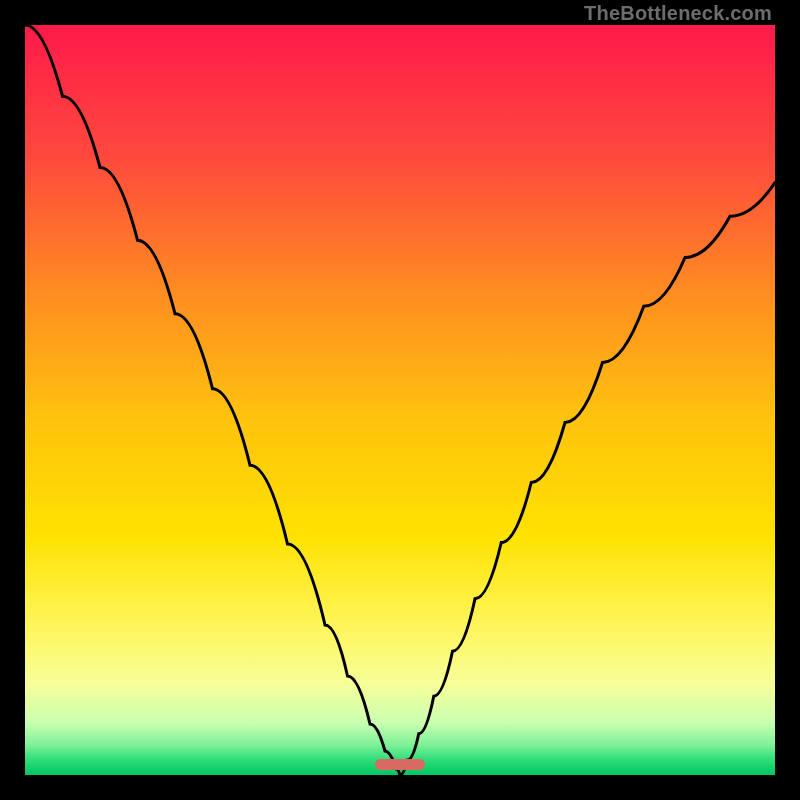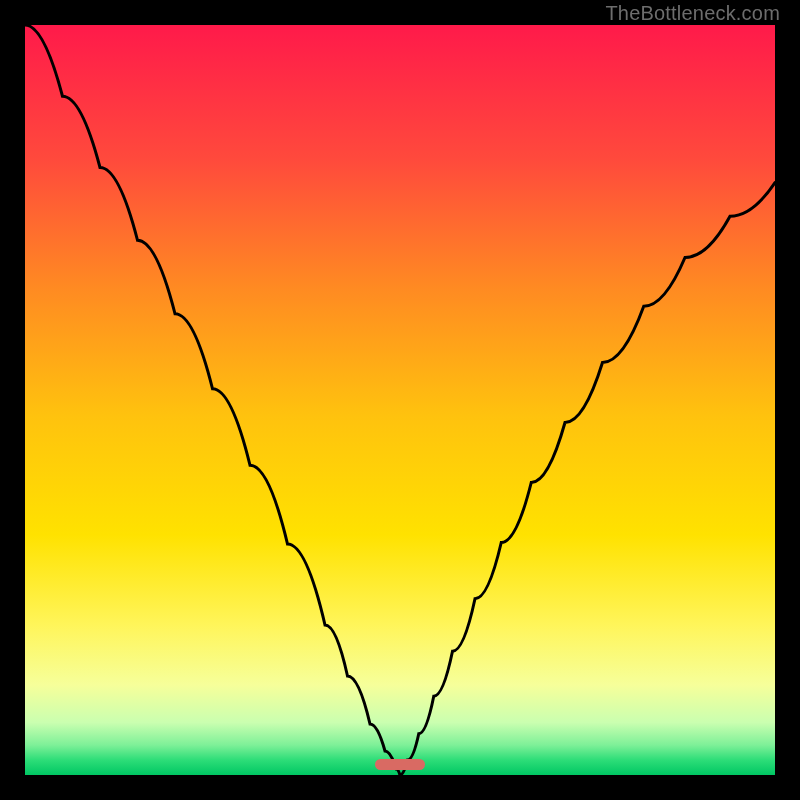--- a/index.html
+++ b/index.html
@@ -37,24 +37,24 @@
   .curve-svg {
     position: absolute;
     top: 0;
     left: 0;
     width: 100%;
     height: 100%;
   }
   .watermark {
     position: absolute;
     top: 2px;
-    right: 20px;
+    right: 28px;
     color: #6d6d6d;
     font-size: 20px;
-    font-weight: 400;
+    font-weight: 700;
     letter-spacing: 0.2px;
   }
   .marker {
     position: absolute;
     height: 11px;
     border-radius: 6px;
   }
 </style>
 </head>
 <body>

